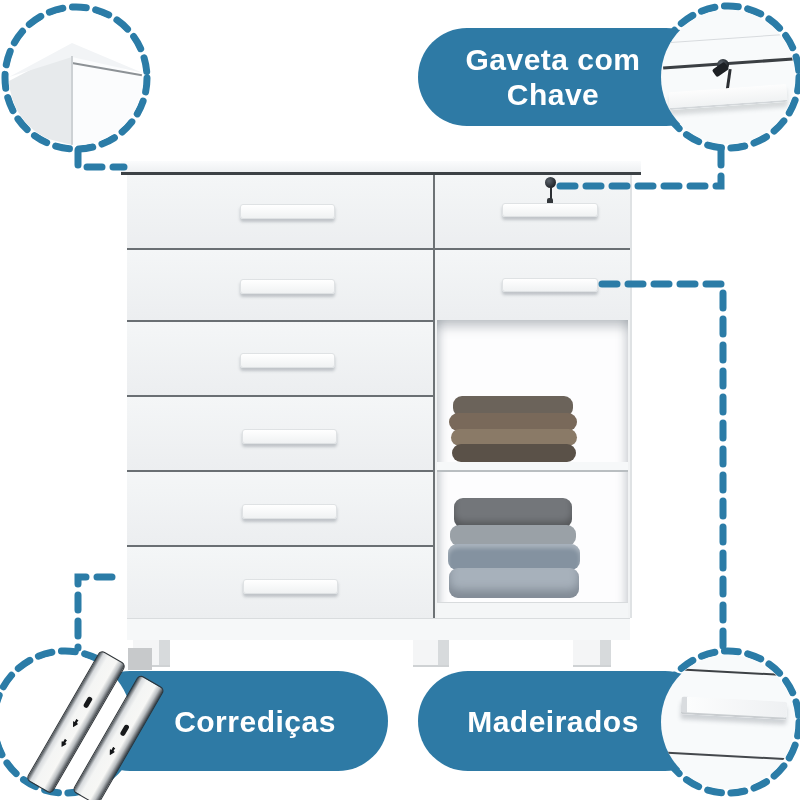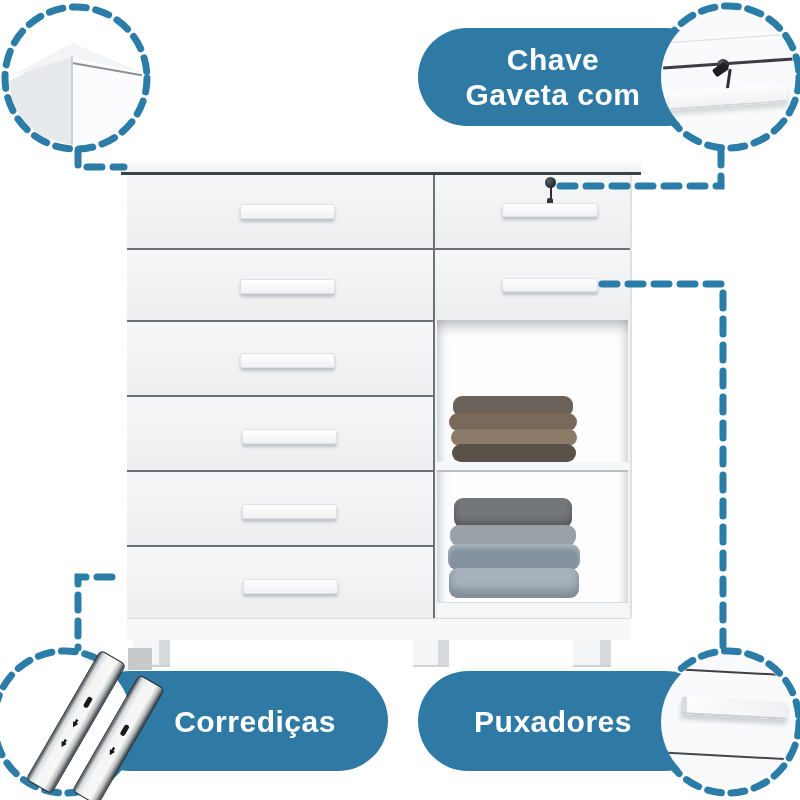--- a/index.html
+++ b/index.html
@@ -121,28 +121,28 @@
       <circle cx="65" cy="722" r="71" stroke-dasharray="14 9.6"></circle>
       <circle cx="728" cy="722" r="71" stroke-dasharray="14 9.6"></circle>
       <polyline points="78,150 78,167 124,167" stroke-dasharray="15 11"></polyline>
       <polyline points="560,186 721,186 721,150" stroke-dasharray="15 11"></polyline>
       <polyline points="602,284 723,284 723,649" stroke-dasharray="15 11"></polyline>
       <polyline points="112,577 78,577 78,648" stroke-dasharray="15 11"></polyline>
     </g>
   </svg>
 
   <div class="pill" style="left:418px;top:28px;width:297px;height:98px;padding-right:27px;box-sizing:border-box;">
+    <span>Gaveta com</span>
     <span>Chave</span>
-    <span>Gaveta com</span>
   </div>
   <div class="pill" style="left:80px;top:671px;width:308px;height:100px;padding-left:42px;box-sizing:border-box;">
     <span>Corrediças</span>
   </div>
   <div class="pill" style="left:418px;top:671px;width:297px;height:100px;padding-right:27px;box-sizing:border-box;">
-    <span>Puxadores</span>
+    <span>Madeirados</span>
   </div>
 
   <div class="detail-circle" style="left:9px;top:11px;background:#ffffff;">
     <div class="abs" style="left:0;top:0;width:134px;height:134px;background:#e7eaec;
                 clip-path:polygon(0px 70px,63px 37px,63px 134px,0px 118px);"></div>
     <div class="abs" style="left:0;top:0;width:134px;height:134px;background:#fbfcfd;
                 clip-path:polygon(63px 37px,134px 66px,134px 134px,63px 134px);"></div>
     <div class="abs" style="left:0;top:0;width:134px;height:134px;background:#f2f4f6;
                 clip-path:polygon(0px 66px,63px 32px,134px 62px,63px 46px);"></div>
     <div class="abs" style="left:63px;top:51px;width:71px;height:2px;background:#8d9296;

